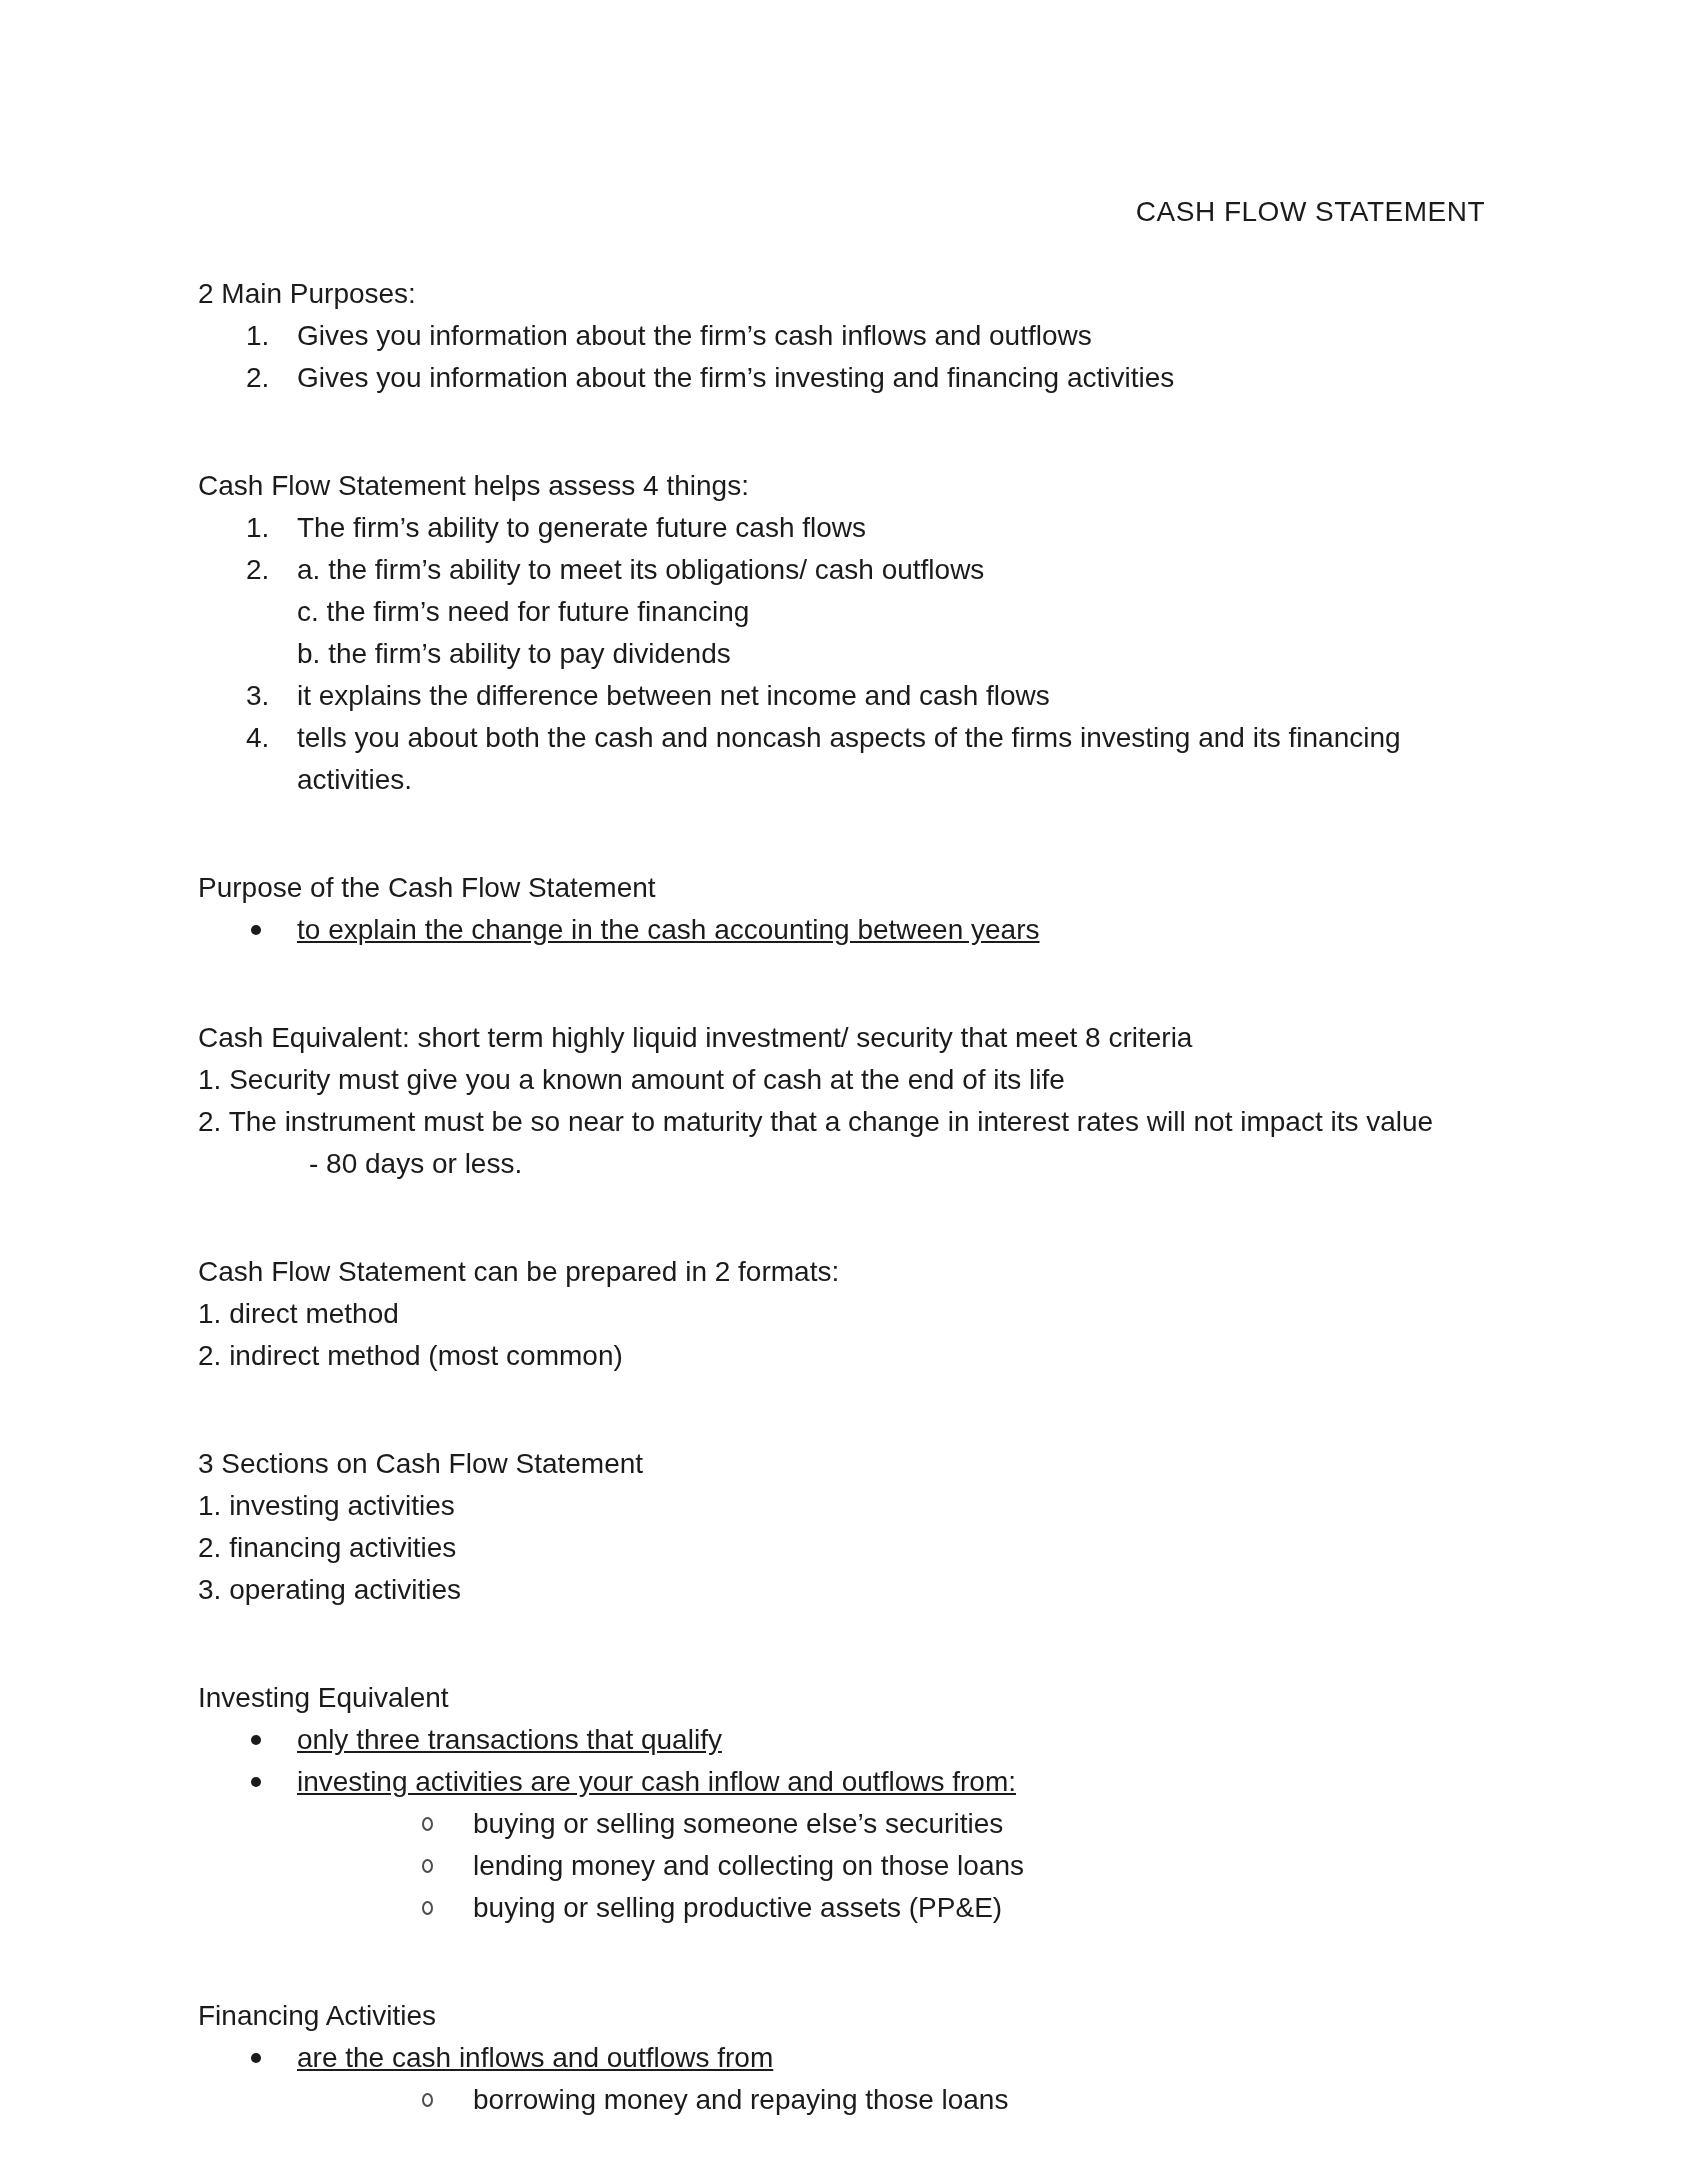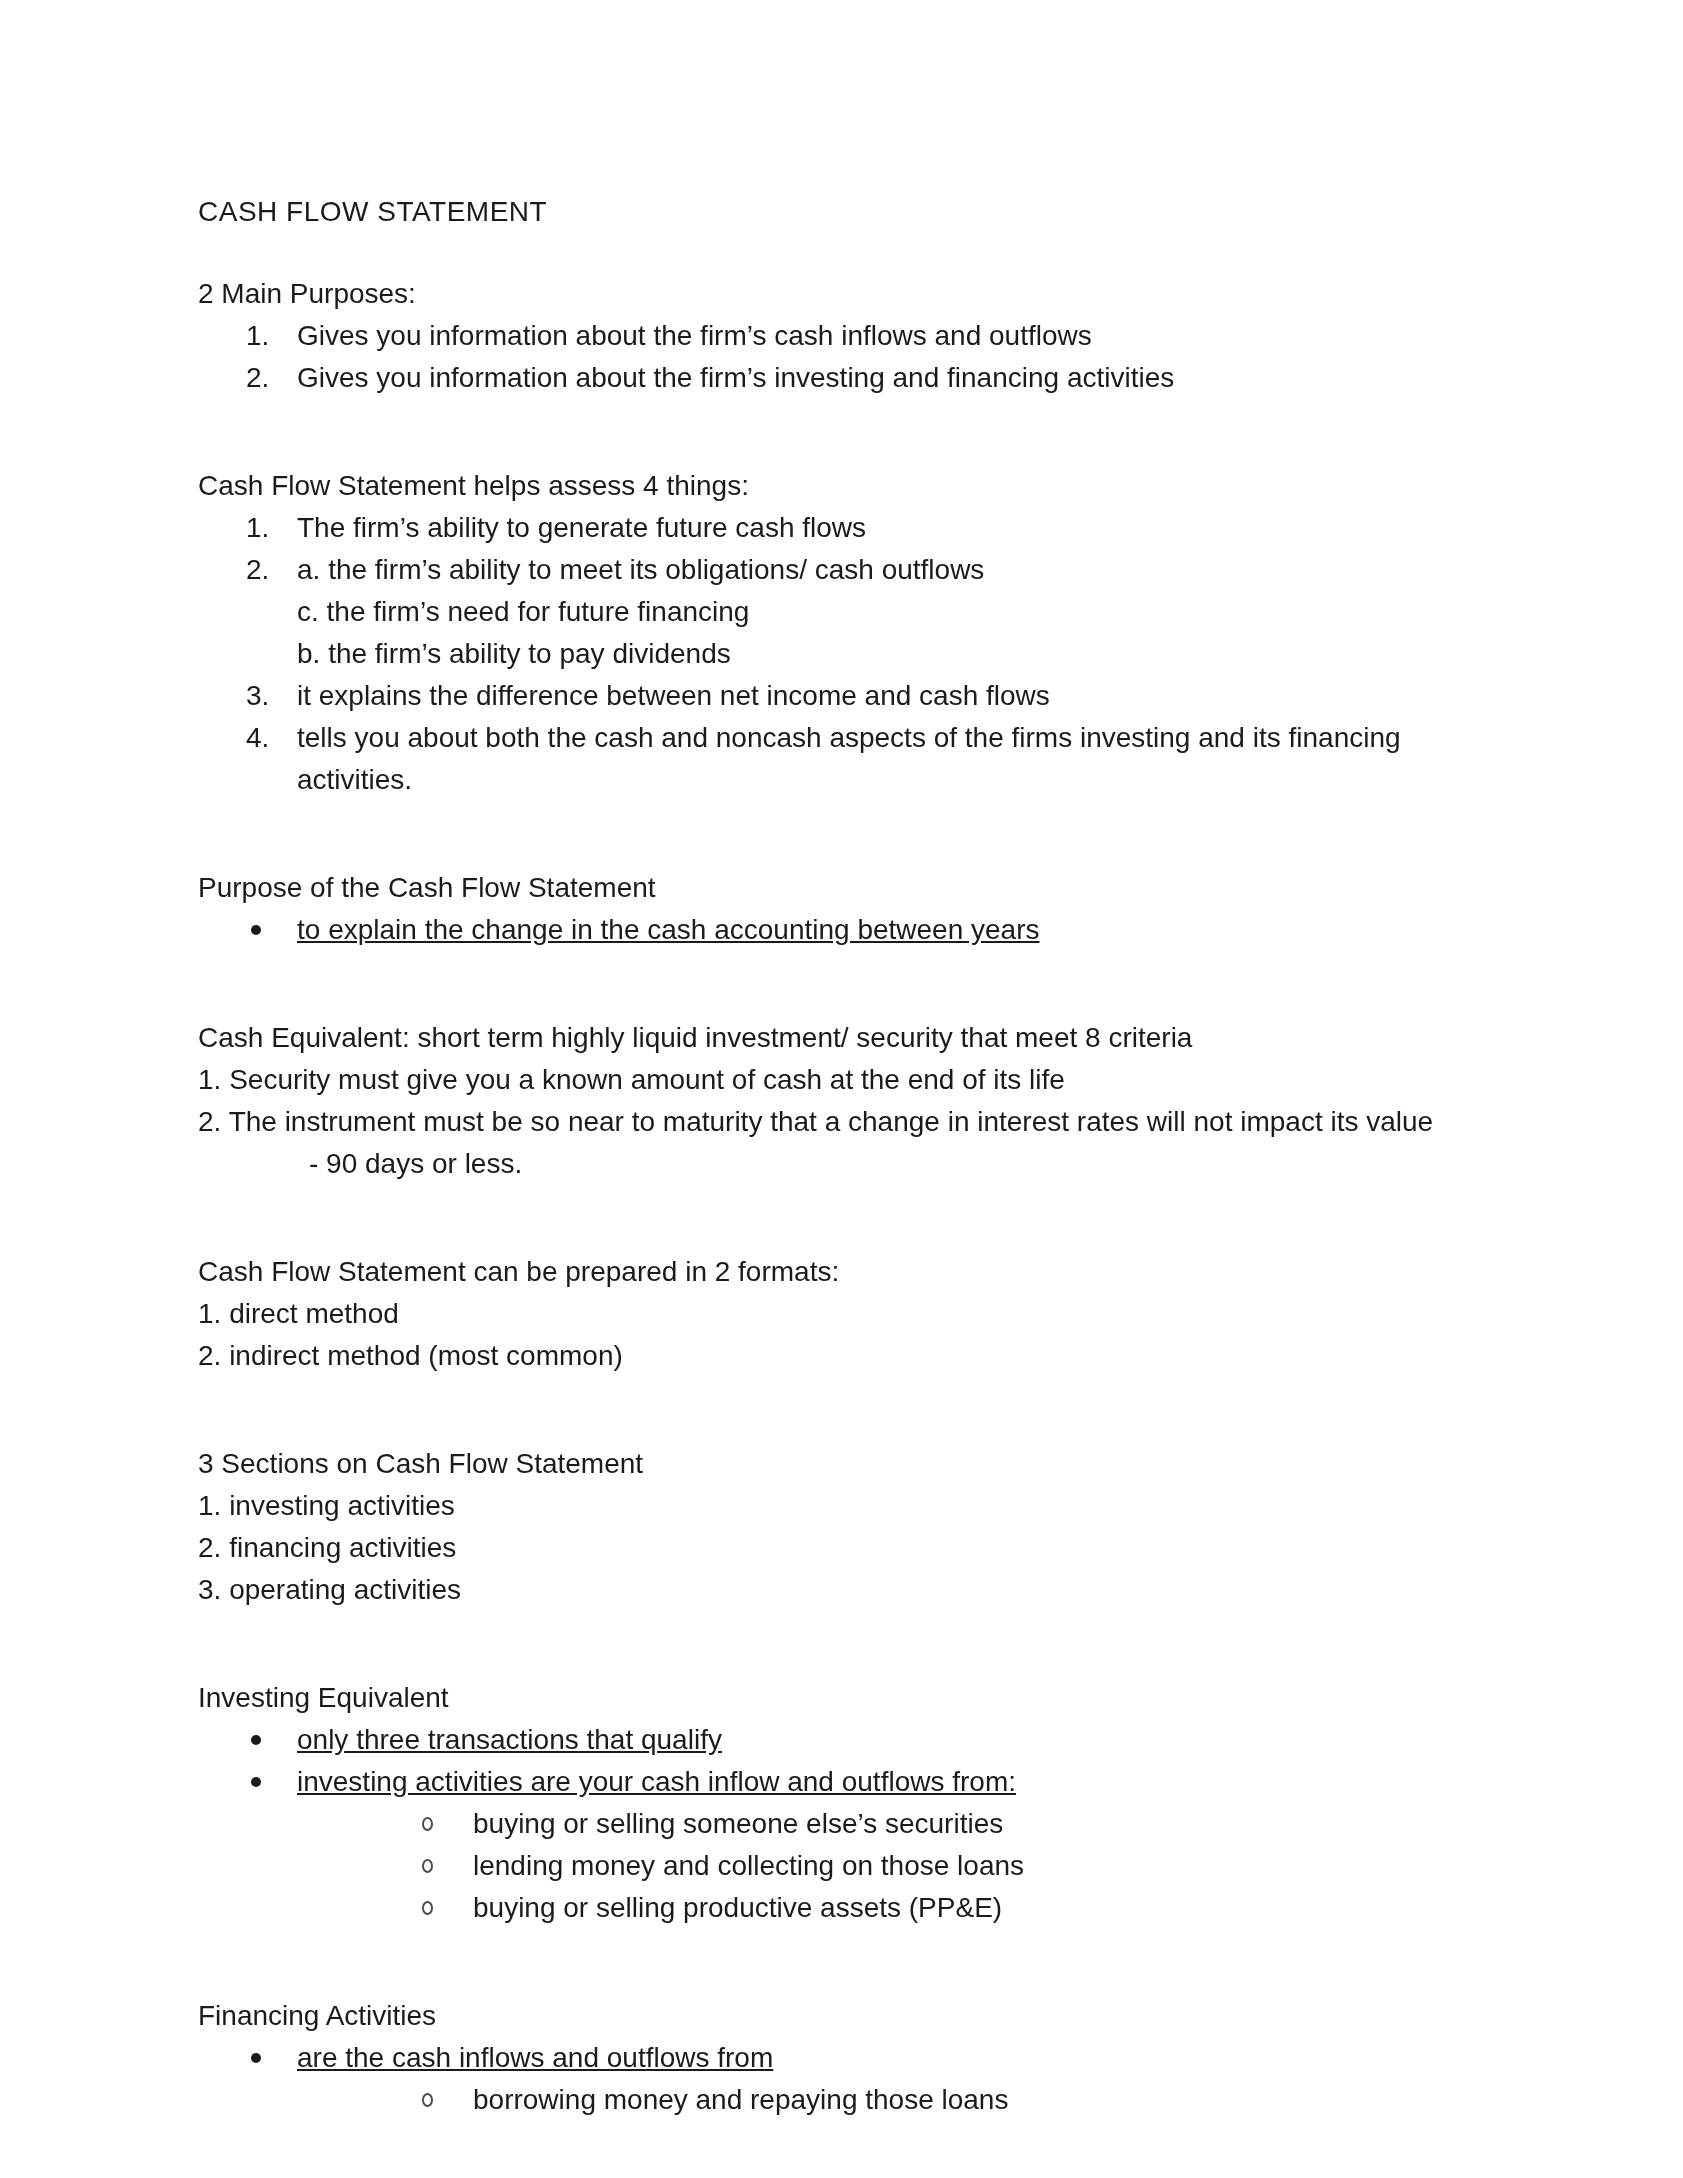--- a/index.html
+++ b/index.html
@@ -18,21 +18,21 @@
     color: #1b1b1b;
     overflow: hidden;
   }
   .content {
     position: absolute;
     left: 198px;
     top: 191px;
     width: 1386px;
   }
   .doc-title {
-    text-align: left;
+    text-align: right;
     width: 1287px; 
     margin-bottom: 40px;
     letter-spacing: 0.5px;
   }
   .sec { margin-top: 66px; }
   .line { }
   
   .li {
     position: relative;
     padding-left: 99px;
@@ -124,21 +124,21 @@
       <div class="bli">
         <span class="bullet-dot"></span>
         <span>to explain the change in the cash accounting between years</span>
       </div>
     </section>
 
     <section class="sec">
       <div class="line">Cash Equivalent: short term highly liquid investment/ security that meet 8 criteria</div>
       <div class="line">1. Security must give you a known amount of cash at the end of its life</div>
       <div class="line">2. The instrument must be so near to maturity that a change in interest rates will not impact its value</div>
-      <div class="line indent1">- 90 days or less.</div>
+      <div class="line indent1">- 80 days or less.</div>
     </section>
 
     <section class="sec">
       <div class="line">Cash Flow Statement can be prepared in 2 formats:</div>
       <div class="line">1. direct method</div>
       <div class="line">2. indirect method (most common)</div>
     </section>
 
     <section class="sec">
       <div class="line">3 Sections on Cash Flow Statement</div>

